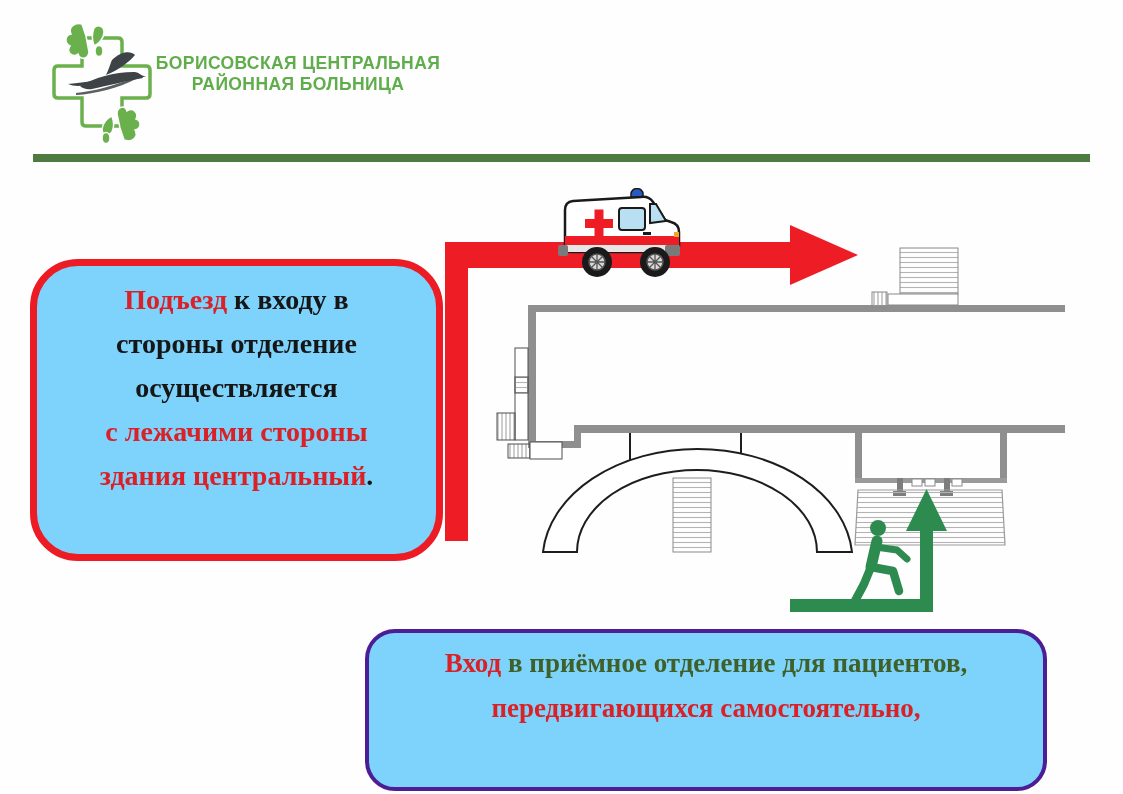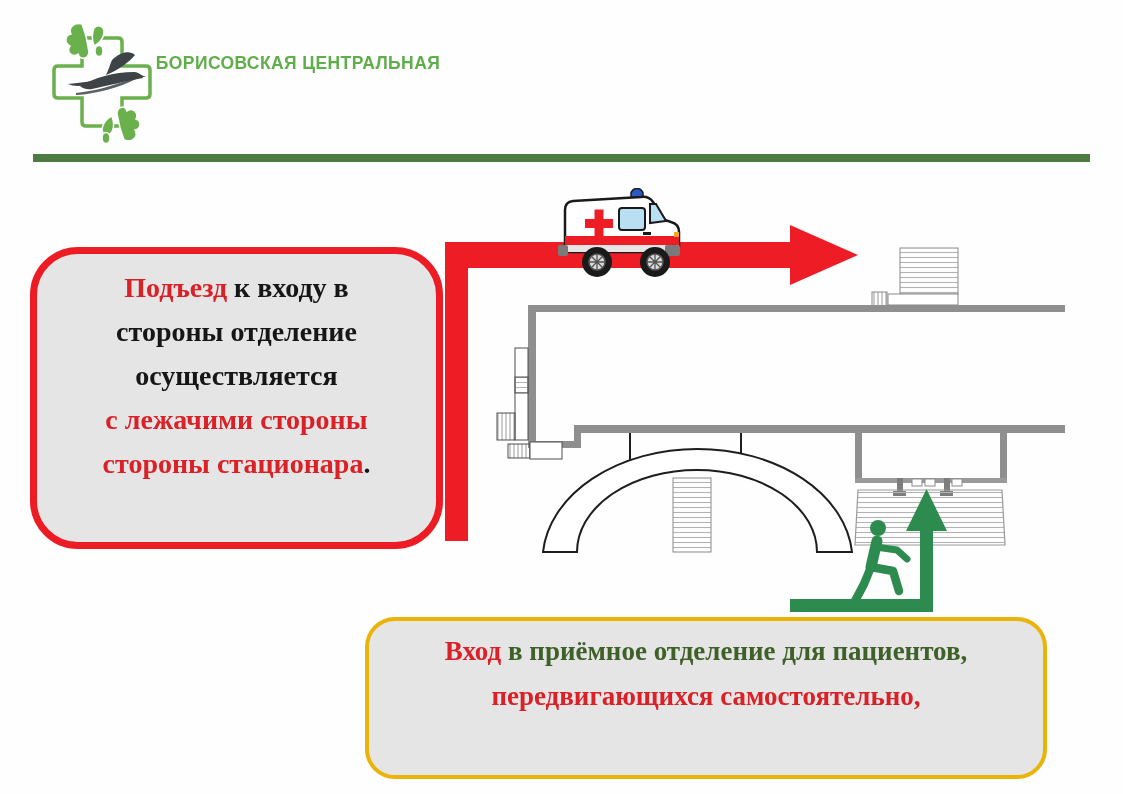--- a/index.html
+++ b/index.html
@@ -10,25 +10,25 @@
   .logo{position:absolute;left:42px;top:20px;width:120px;height:125px;}
   .org-name{position:absolute;left:152px;top:53px;width:292px;text-align:center;
             color:#5fad4b;font-weight:bold;font-size:17.5px;line-height:21px;letter-spacing:.4px;}
   .separator{position:absolute;left:33px;top:154px;width:1057px;height:8px;background:#4e7b41;}
 
   
   .plan{position:absolute;left:0;top:0;width:1123px;height:794px;}
   .ambulance{position:absolute;left:555px;top:188px;width:150px;height:95px;}
 
   
-  .note{position:absolute;background:#e5e5e5;text-align:center;
-        font-family:"Liberation Serif","DejaVu Serif",serif;font-weight:bold;}
+  .note{position:absolute;background:#7dd3fc;text-align:center;
+        font-family:"Liberation Serif","DejaVu Serif",serif;font-weight:bold;margin-top:12px;}
   .red-box{left:30px;top:247px;width:399px;height:276px;border:7px solid #ed1c24;
            border-radius:48px;font-size:28px;line-height:44px;padding-top:12px;}
-  .green-box{left:365px;top:617px;width:674px;height:146px;border:4px solid #eab308;
+  .green-box{left:365px;top:617px;width:674px;height:146px;border:4px solid #4c1d95;
              border-radius:30px;font-size:27px;line-height:45px;padding-top:8px;}
   .txt-red{color:#d92127;}
   .txt-black{color:#161616;}
   .txt-green{color:#3f6129;}
 </style>
 </head>
 <body>
 
 <div class="canvas">
 
@@ -51,20 +51,21 @@
 
     <g fill="#6ab04c" stroke="#fdfefd" stroke-width="1.5">
       <path d="M82 120 C90 123 97 117 93 110 C99 109 100 101 94 99 C97 93 91 87 85 91 C83 85 75 86 75 94 L78 108 Z"></path>
       <path d="M70 112 C66 117 60 115 60 109 C61 103 65 98 70 96 C72 102 72 108 70 112 Z"></path>
       <ellipse cx="64" cy="118" rx="4" ry="5.5"></ellipse>
     </g>
   </svg>
 
   <div class="org-name">
     <div>БОРИСОВСКАЯ ЦЕНТРАЛЬНАЯ</div>
+    <div>РАЙОННАЯ БОЛЬНИЦА</div>
   </div>
 
   <div class="separator"></div>
 
   <svg class="plan" viewBox="0 0 1123 794">
     <defs>
       <pattern id="hl" width="6" height="5" patternUnits="userSpaceOnUse">
         <path d="M0 2.5 H6" stroke="#b3b3b3" stroke-width="1.1"></path>
       </pattern>
       <pattern id="vl" width="4" height="6" patternUnits="userSpaceOnUse">
@@ -171,21 +172,21 @@
       <circle cx="100" cy="74" r="8" fill="#d9d9d9" stroke="#555" stroke-width="1.5"></circle>
       <path d="M92 74 H108 M100 66 V82 M94.5 68.5 L105.5 79.5 M105.5 68.5 L94.5 79.5" stroke="#555" stroke-width="1.3"></path>
     </g>
   </svg>
 
   <div class="note red-box">
     <div><span class="txt-red">Подъезд</span><span class="txt-black"> к входу в</span></div>
     <div><span class="txt-black">стороны отделение</span></div>
     <div><span class="txt-black">осуществляется</span></div>
     <div><span class="txt-red">с лежачими стороны</span></div>
-    <div><span class="txt-red">стороны стационара</span><span class="txt-black">.</span></div>
+    <div><span class="txt-red">здания центральный</span><span class="txt-black">.</span></div>
   </div>
 
   <div class="note green-box">
     <div><span class="txt-red">Вход</span><span class="txt-green"> в приёмное отделение для пациентов,</span></div>
     <div><span class="txt-red">передвигающихся самостоятельно,</span></div>
   </div>
 
 </div>
 
 </body></html>

